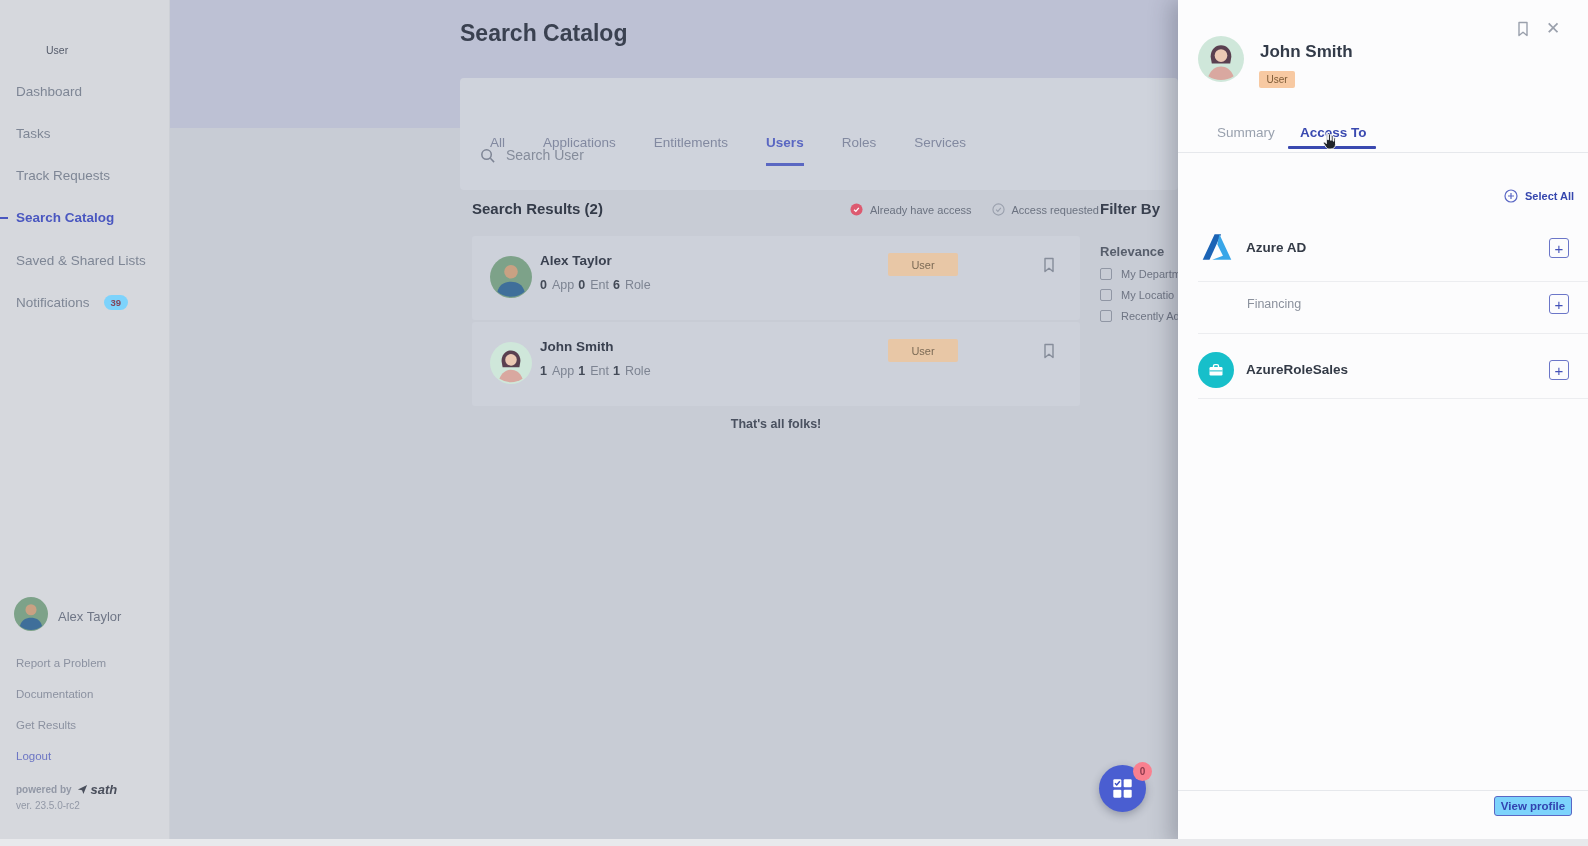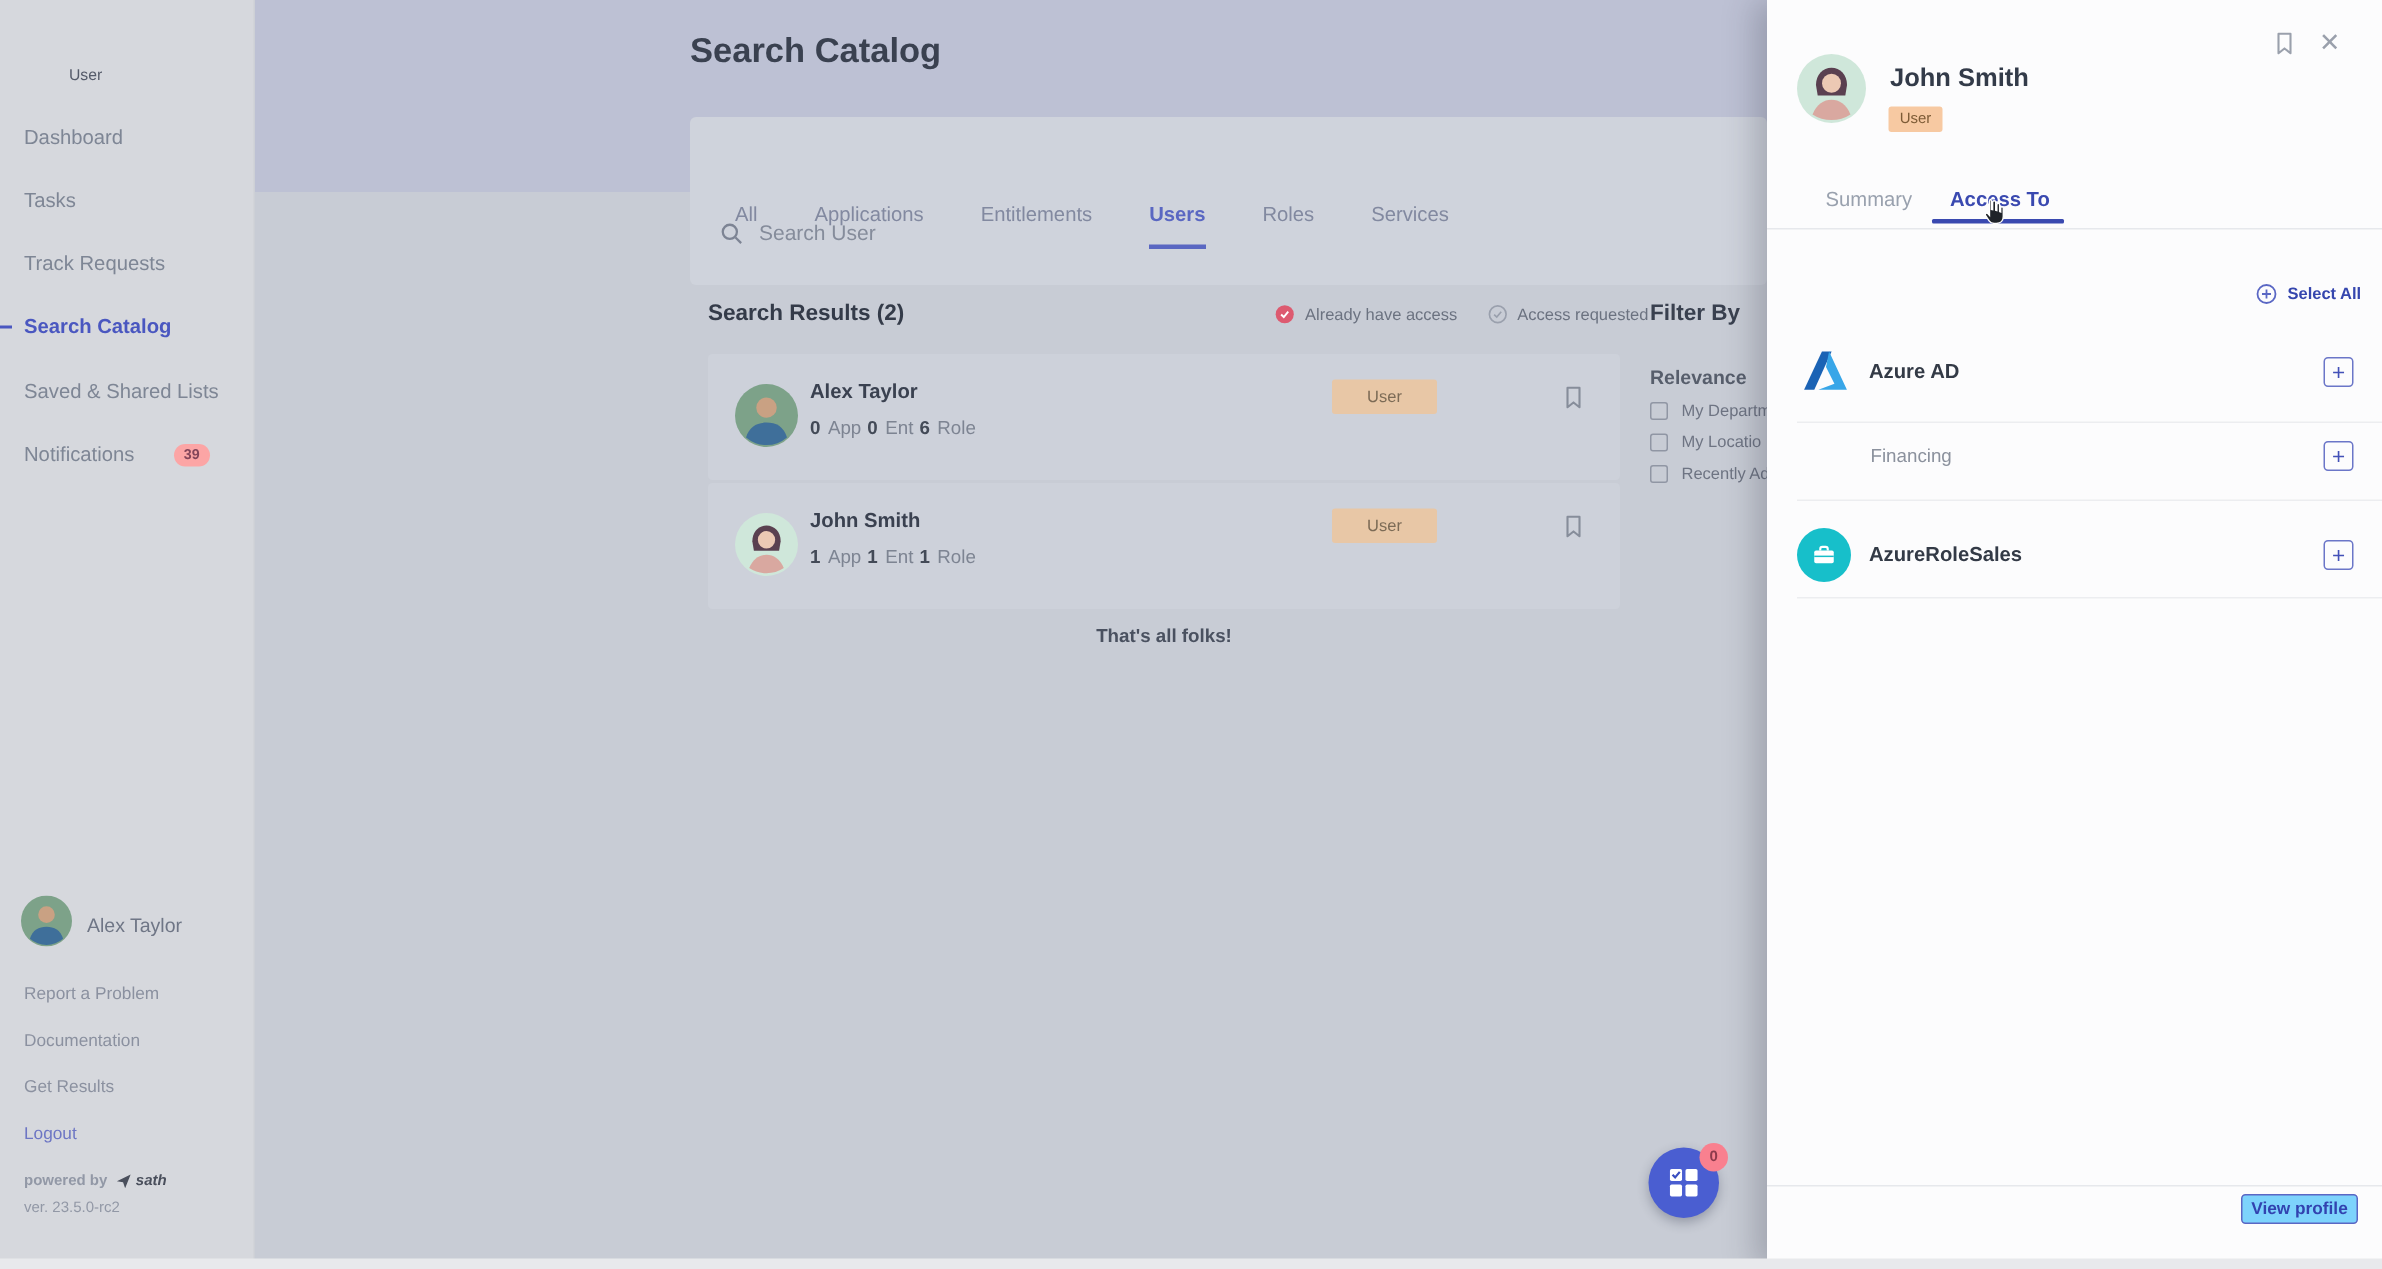--- a/index.html
+++ b/index.html
@@ -13,28 +13,28 @@
   .brand-row { position:absolute; left:12px; top:10px; display:flex; align-items:center; }
   .brand-text { font-size:25px; margin-left:-4px; letter-spacing:.5px; }
   .brand-id { color:#3d4a63; font-weight:700; }
   .brand-hub { color:#84b9d6; font-weight:400; }
   .brand-caret { width:0; height:0; border-left:5px solid transparent; border-right:5px solid transparent;
                  border-top:6px solid #5a6bc0; margin-left:22px; margin-top:4px; cursor:pointer; }
   .brand-role { position:absolute; left:46px; top:44px; font-size:10.5px; color:#555b6a; }
   .nav-item { position:absolute; left:16px; font-size:13.5px; color:#7e8695; cursor:pointer; white-space:nowrap; }
   .nav-item.active { color:#4a57c0; font-weight:700; }
   .nav-dash { position:absolute; left:0; top:217px; width:8px; height:2px; background:#4a57c0; }
-  .notif-badge { display:inline-block; margin-left:26px; background:#fca5a5; color:#83455a;
+  .notif-badge { display:inline-block; margin-left:14px; background:#7dd3fc; color:#83455a;
                  font-size:9.5px; font-weight:700; border-radius:8px; padding:2px 7px; transform:translateY(-1px); }
   .side-user { position:absolute; left:14px; top:597px; display:flex; align-items:center; cursor:pointer; }
   .side-user-name { margin-left:10px; font-size:13px; color:#6f7686; }
   .side-link { position:absolute; left:16px; font-size:11.5px; color:#8b91a0; cursor:pointer; }
   .side-link.logout { color:#6d76c4; }
   .powered { position:absolute; left:16px; top:782px; font-size:10px; color:#9298a6; display:flex; align-items:center;font-weight:bold; }
-  .powered b { font-style:italic; color:#4a4f5c; font-size:10px; margin-left:3px; }
+  .powered b { font-style:italic; color:#4a4f5c; font-size:13px; margin-left:3px; }
   .version { position:absolute; left:16px; top:800px; font-size:10px; color:#9298a6; }
 
   
   .main-bg  { position:absolute; left:170px; top:0; width:1008px; height:846px; background:#c8ccd5; }
   .main-band{ position:absolute; left:170px; top:0; width:1008px; height:128px; background:#bdc1d4; }
   .page-title { position:absolute; left:460px; top:20px; font-size:23px; font-weight:600; color:#3a4150; }
   .search-card { position:absolute; left:460px; top:78px; width:718px; height:112px;
                  background:#cfd3dc; border-radius:4px; }
   .tabs { position:absolute; left:490px; top:100px; display:flex; gap:38px; font-size:13.5px; color:#8289a0;margin-top:35px; }
   .tab { cursor:pointer; padding-bottom:13px; }

